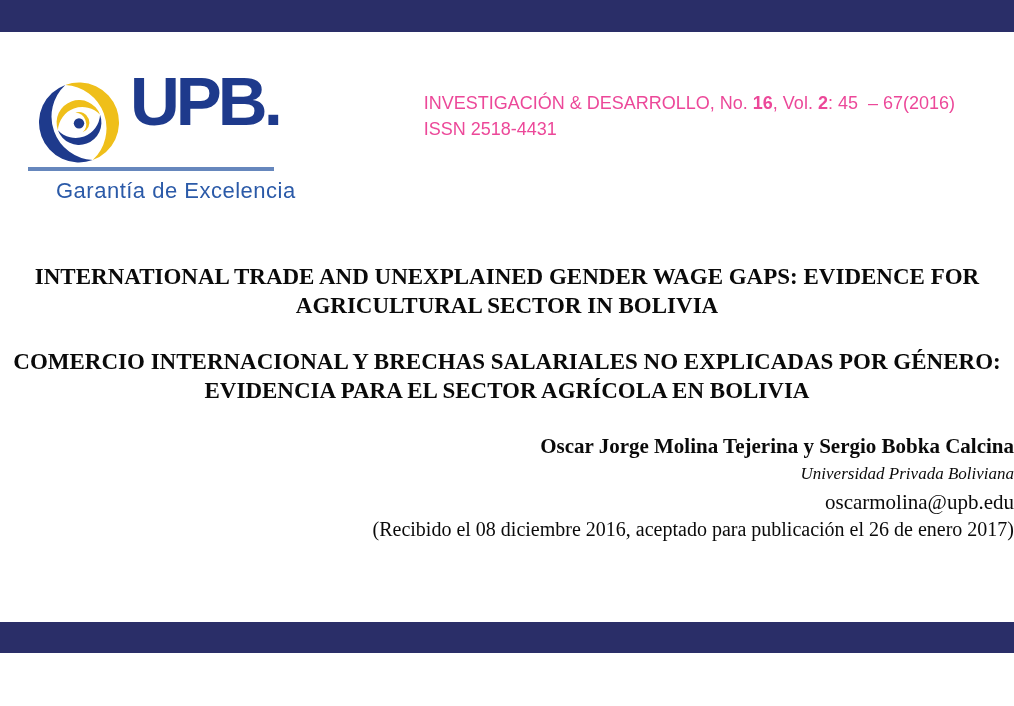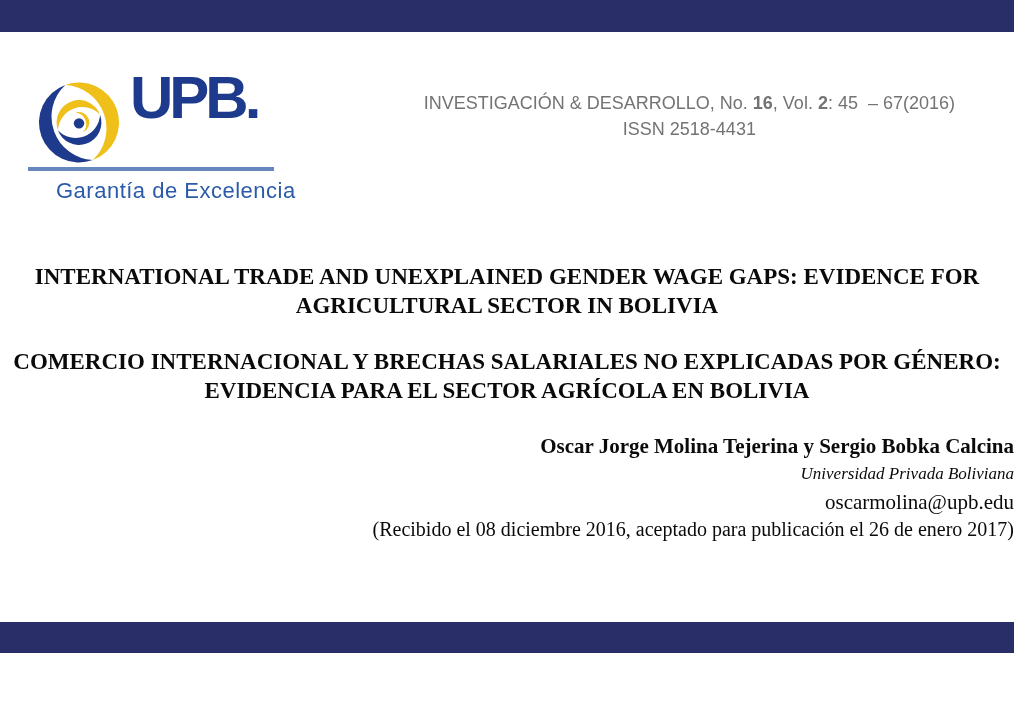--- a/index.html
+++ b/index.html
@@ -11,34 +11,34 @@
   .bar { position:absolute; left:0; right:0; background:#2a2e68; }
   .bar-top { top:0; height:32px; }
   .bar-bottom { top:622px; height:31px; }
 
   
   .logo { position:absolute; left:28px; top:78px; width:310px; height:135px; }
   .logo-icon { position:absolute; left:4px; top:1px; width:94px; height:87px; }
   .logo-wordmark {
     position:absolute; left:102px; top:-12px;
     font-family:"Liberation Sans", sans-serif; font-weight:bold;
-    font-size:60px; line-height:1.05; letter-spacing:-4px; color:#1e3a8c;
+    font-size:69px; line-height:1.05; letter-spacing:-4px; color:#1e3a8c;
   }
   .logo-rule { position:absolute; left:0; top:89px; width:246px; height:4px; background:#6687bd; }
   .logo-tagline {
     position:absolute; left:28px; top:100px; width:260px;
     font-family:"Liberation Sans", sans-serif; font-size:22px;
     letter-spacing:0.5px; color:#2b5aa8; white-space:nowrap;
   }
 
   
   .journal-info {
-    position:absolute; top:90px; right:59px; text-align:center;
+    position:absolute; top:90px; right:59px; text-align:left;
     font-family:"Liberation Sans", sans-serif; font-size:18px;
-    line-height:26px; color:#737373;
+    line-height:26px; color:#ec4899;
   }
   .journal-line { white-space:pre; }
   .journal-line b { font-weight:bold; }
 
   
   .title {
     position:absolute; left:0; right:0; text-align:center;
     font-weight:bold; font-size:23px; line-height:29px; color:#0a0a0a;
     white-space:nowrap;
   }

